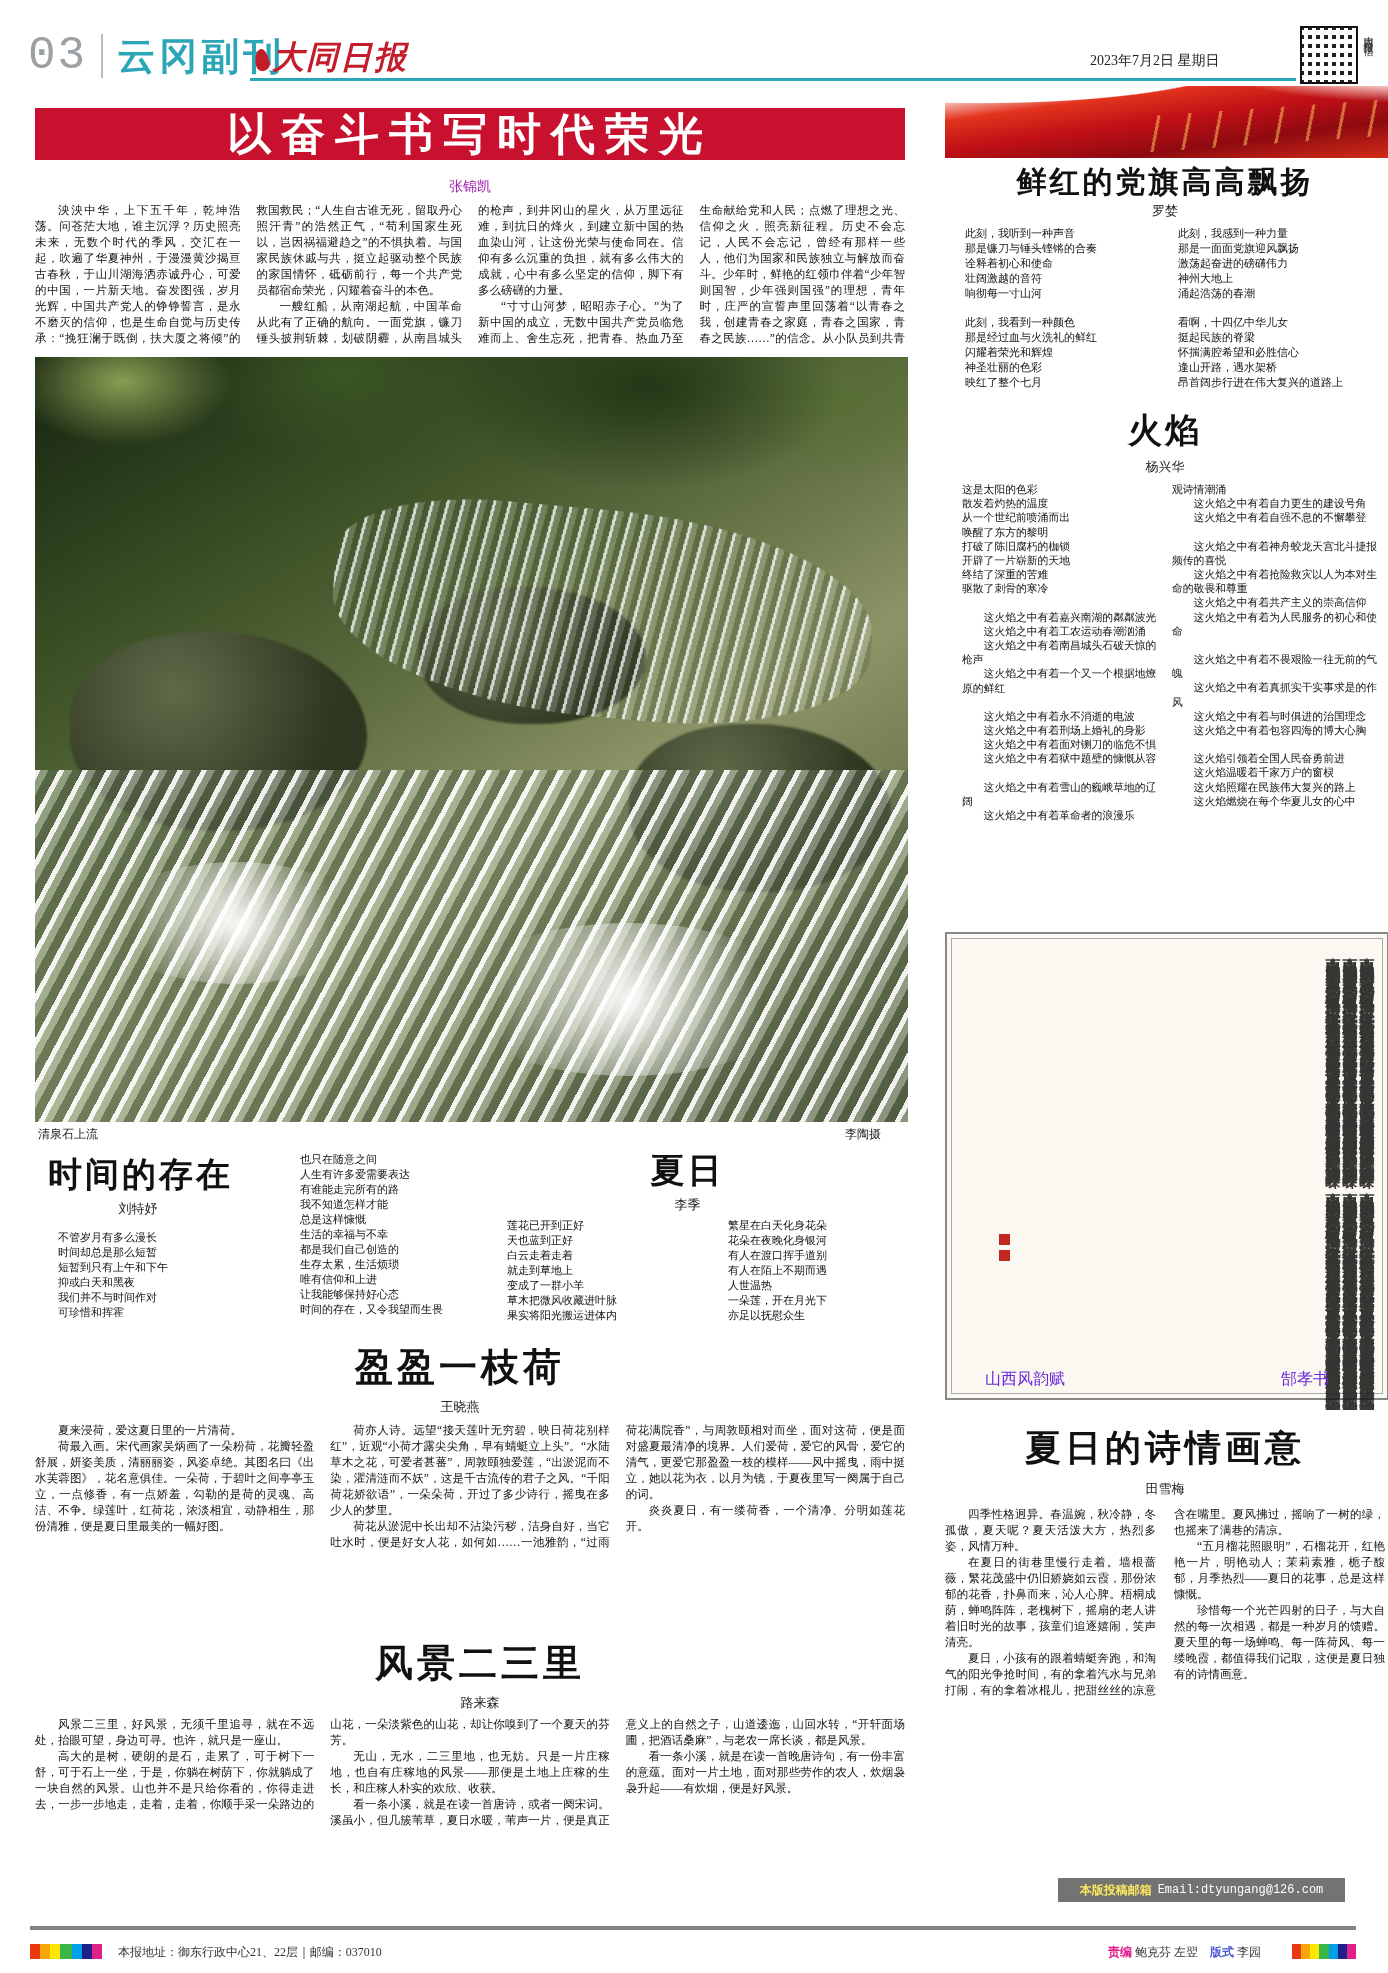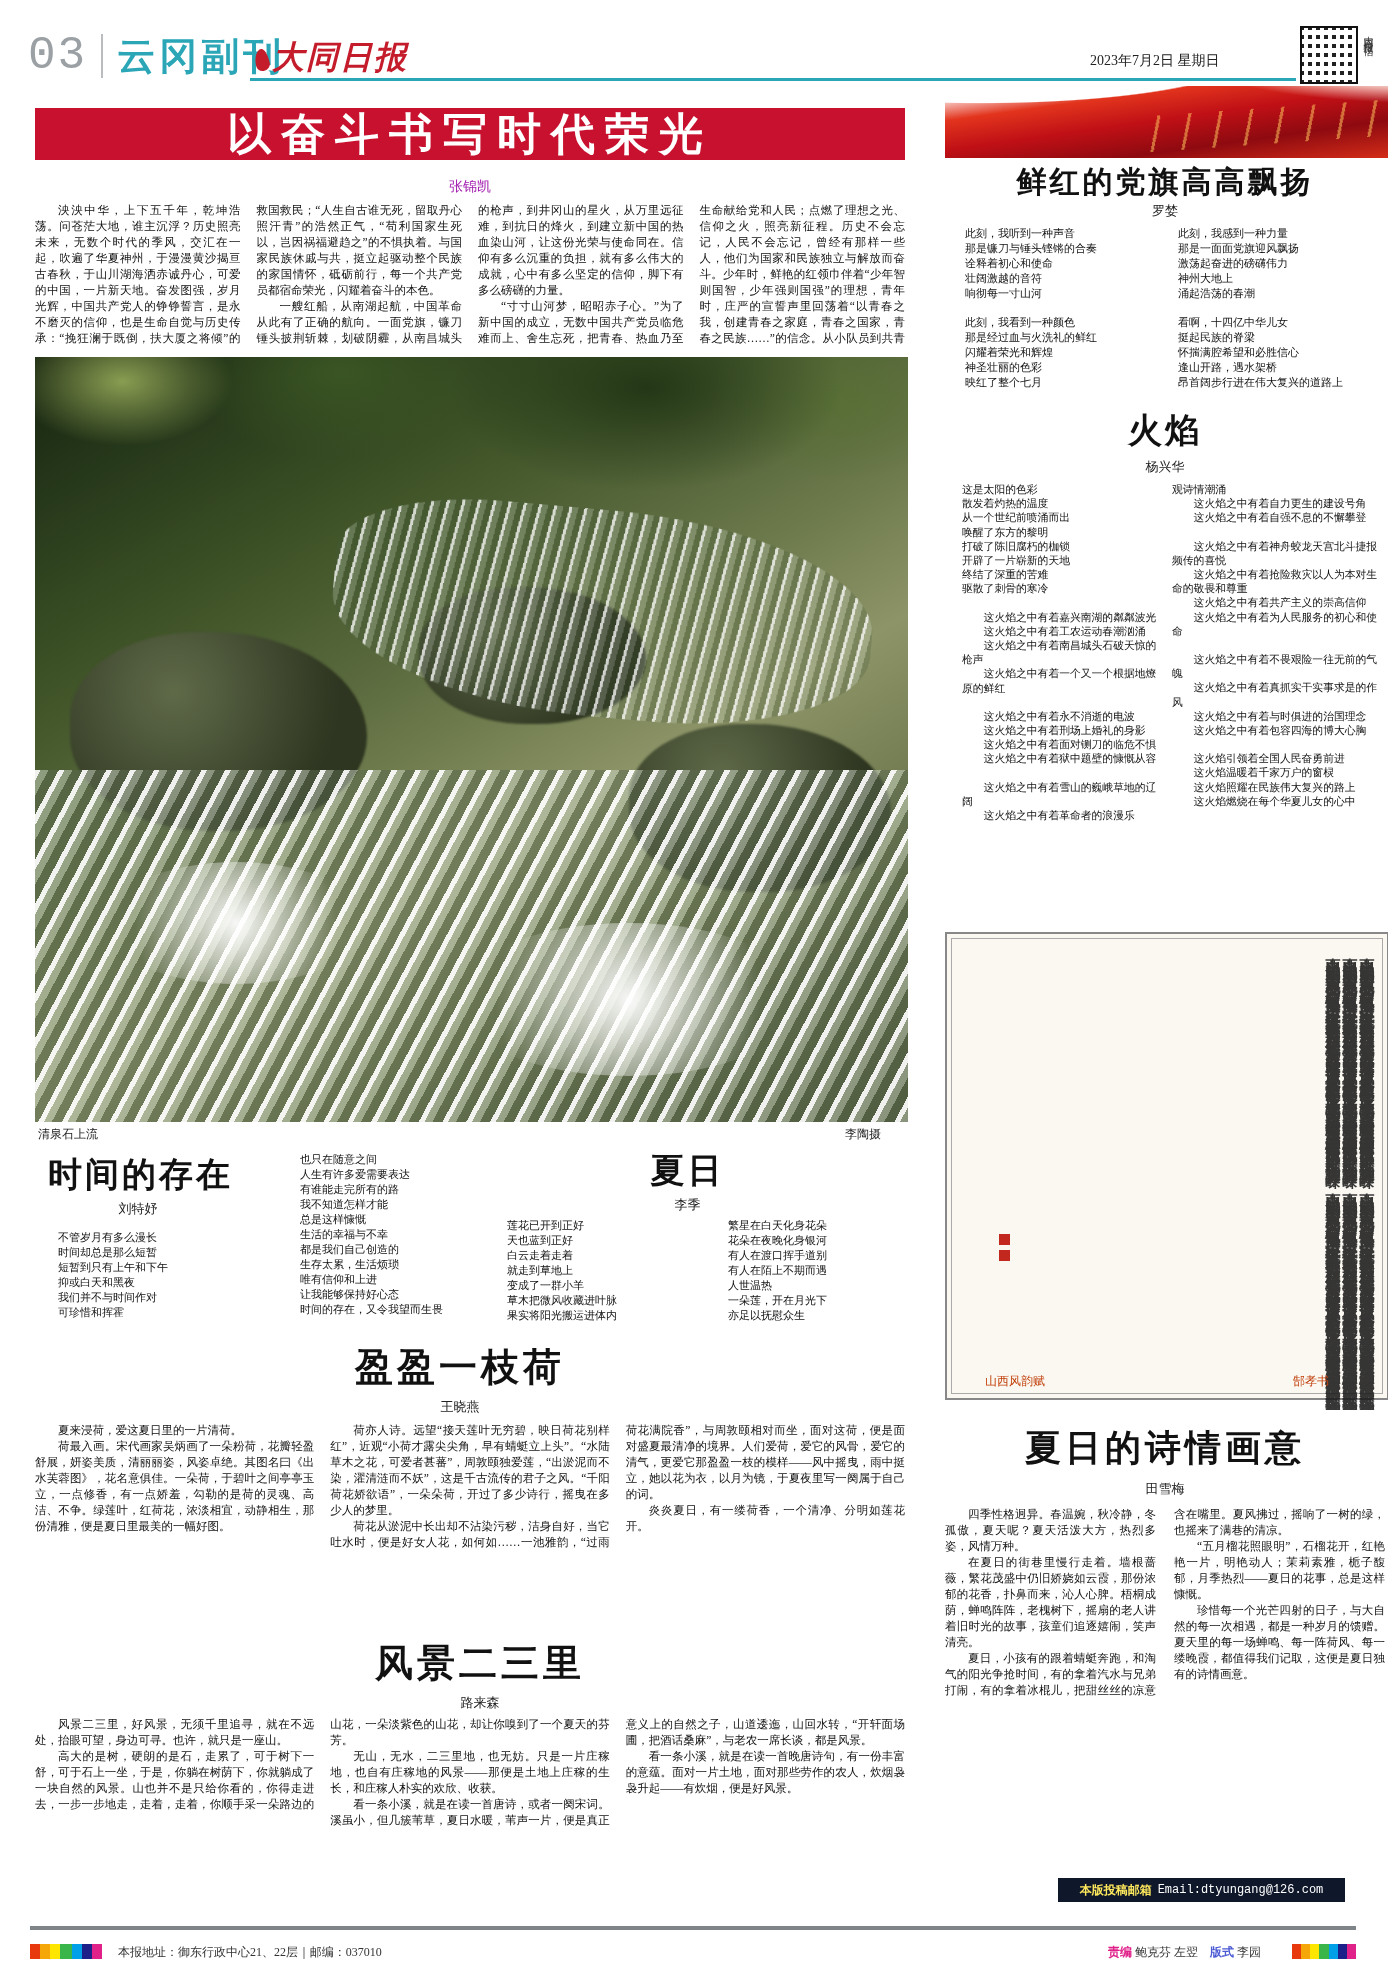--- a/index.html
+++ b/index.html
@@ -74,25 +74,25 @@
       overflow:hidden;}
   .flag-gold{position:absolute;right:0;top:30%;width:55%;height:50%;
       background:repeating-linear-gradient(105deg,transparent 0 14px,rgba(255,196,92,.55) 14px 17px,transparent 17px 30px);
       transform:rotate(-4deg);filter:blur(.5px);}
 
   
   .calli-box{background:#faf8f1;border:2px solid #888;box-shadow:inset 0 0 0 4px #faf8f1, inset 0 0 0 5px #aaa;}
   .calli-text{writing-mode:vertical-rl;font-size:15px;line-height:17px;letter-spacing:2px;
       color:#1c1c1c;font-weight:bold;height:100%;overflow:hidden;opacity:.88;
       font-family:"Liberation Serif",serif;}
-  .calli-caption{font-size:12px;color:#c2410c;}
+  .calli-caption{font-size:16px;color:#6d28d9;}
   .seal{width:11px;height:11px;background:#c2281e;}
 
   
-  .mail-bar{background:#0f172a;display:flex;align-items:center;justify-content:center;gap:6px;}
+  .mail-bar{background:#737373;display:flex;align-items:center;justify-content:center;gap:6px;}
   .mail-label{color:#ffe95c;font-size:12px;font-weight:bold;}
   .mail-addr{color:#ffffff;font-size:12px;}
   .foot-rule{background:#7e8487;}
   .rainbow{background:linear-gradient(90deg,#e8380d 0 14%,#f5a70a 14% 28%,#ffe600 28% 42%,
       #39b54a 42% 58%,#00a0e9 58% 72%,#1d2088 72% 86%,#e0218a 86% 100%);}
   .foot-txt{font-size:12px;color:#333;}
   .credit-role{font-weight:bold;}
 </style>
 </head>
 <body>

